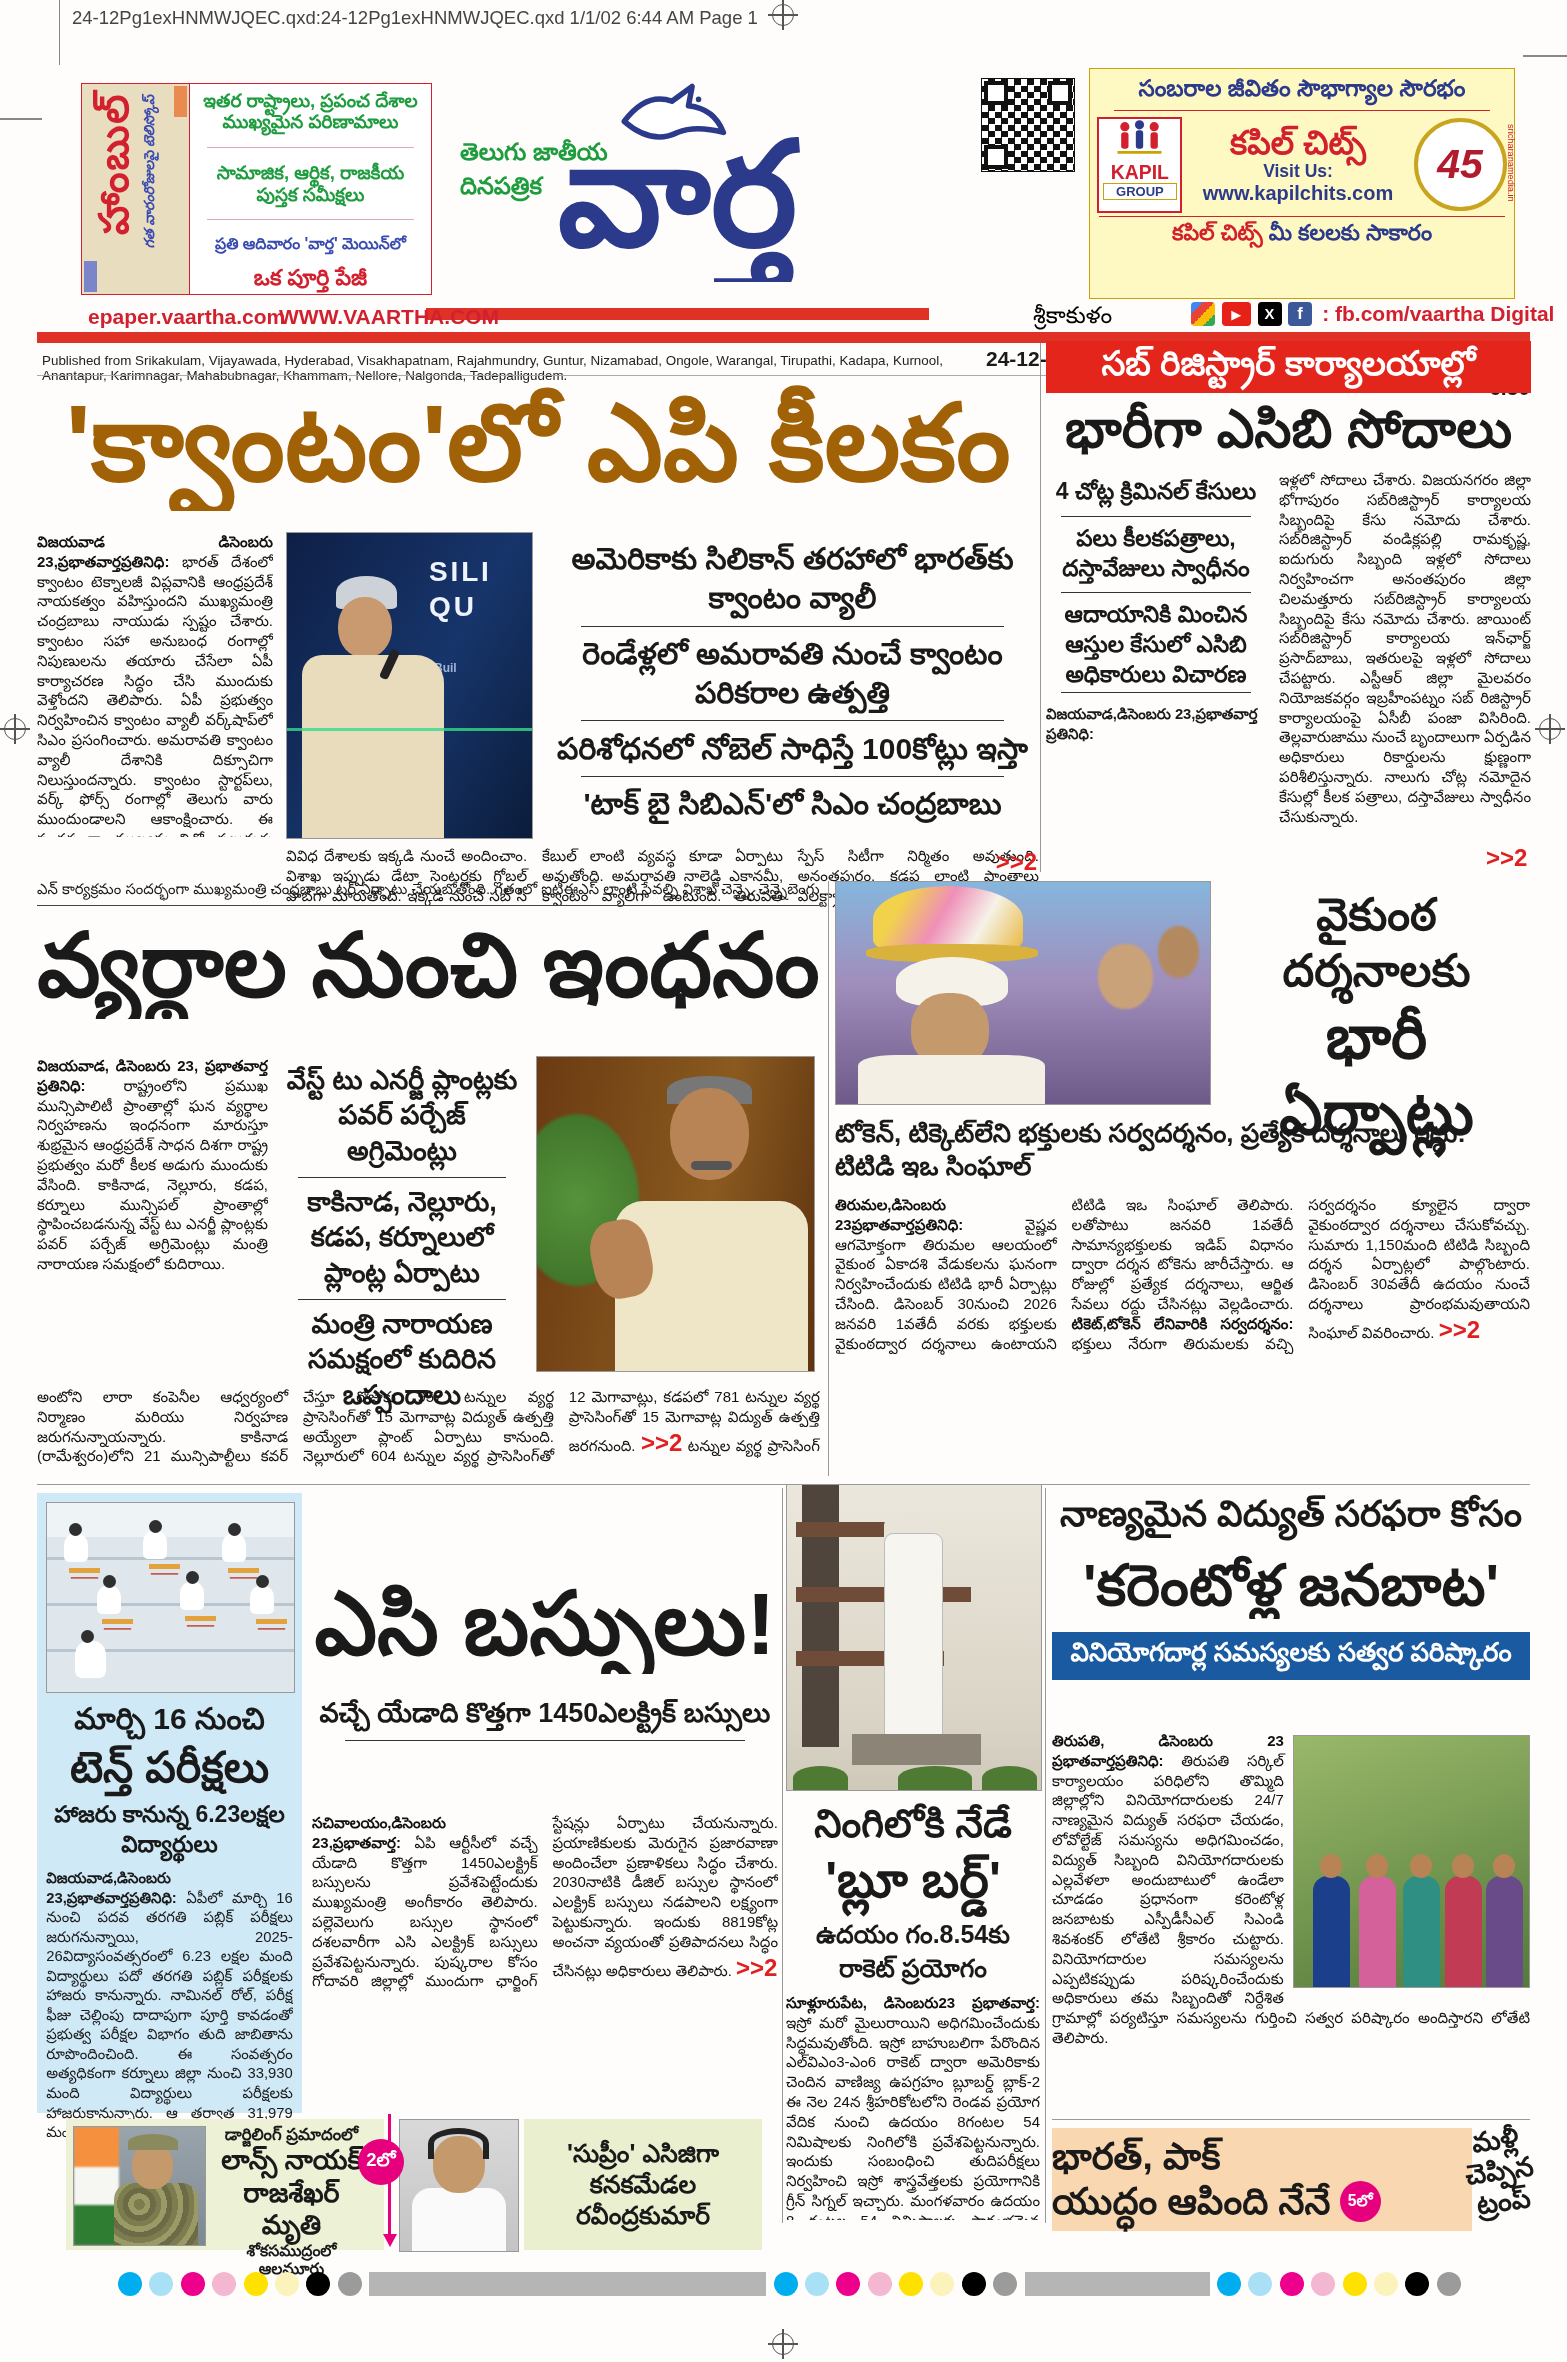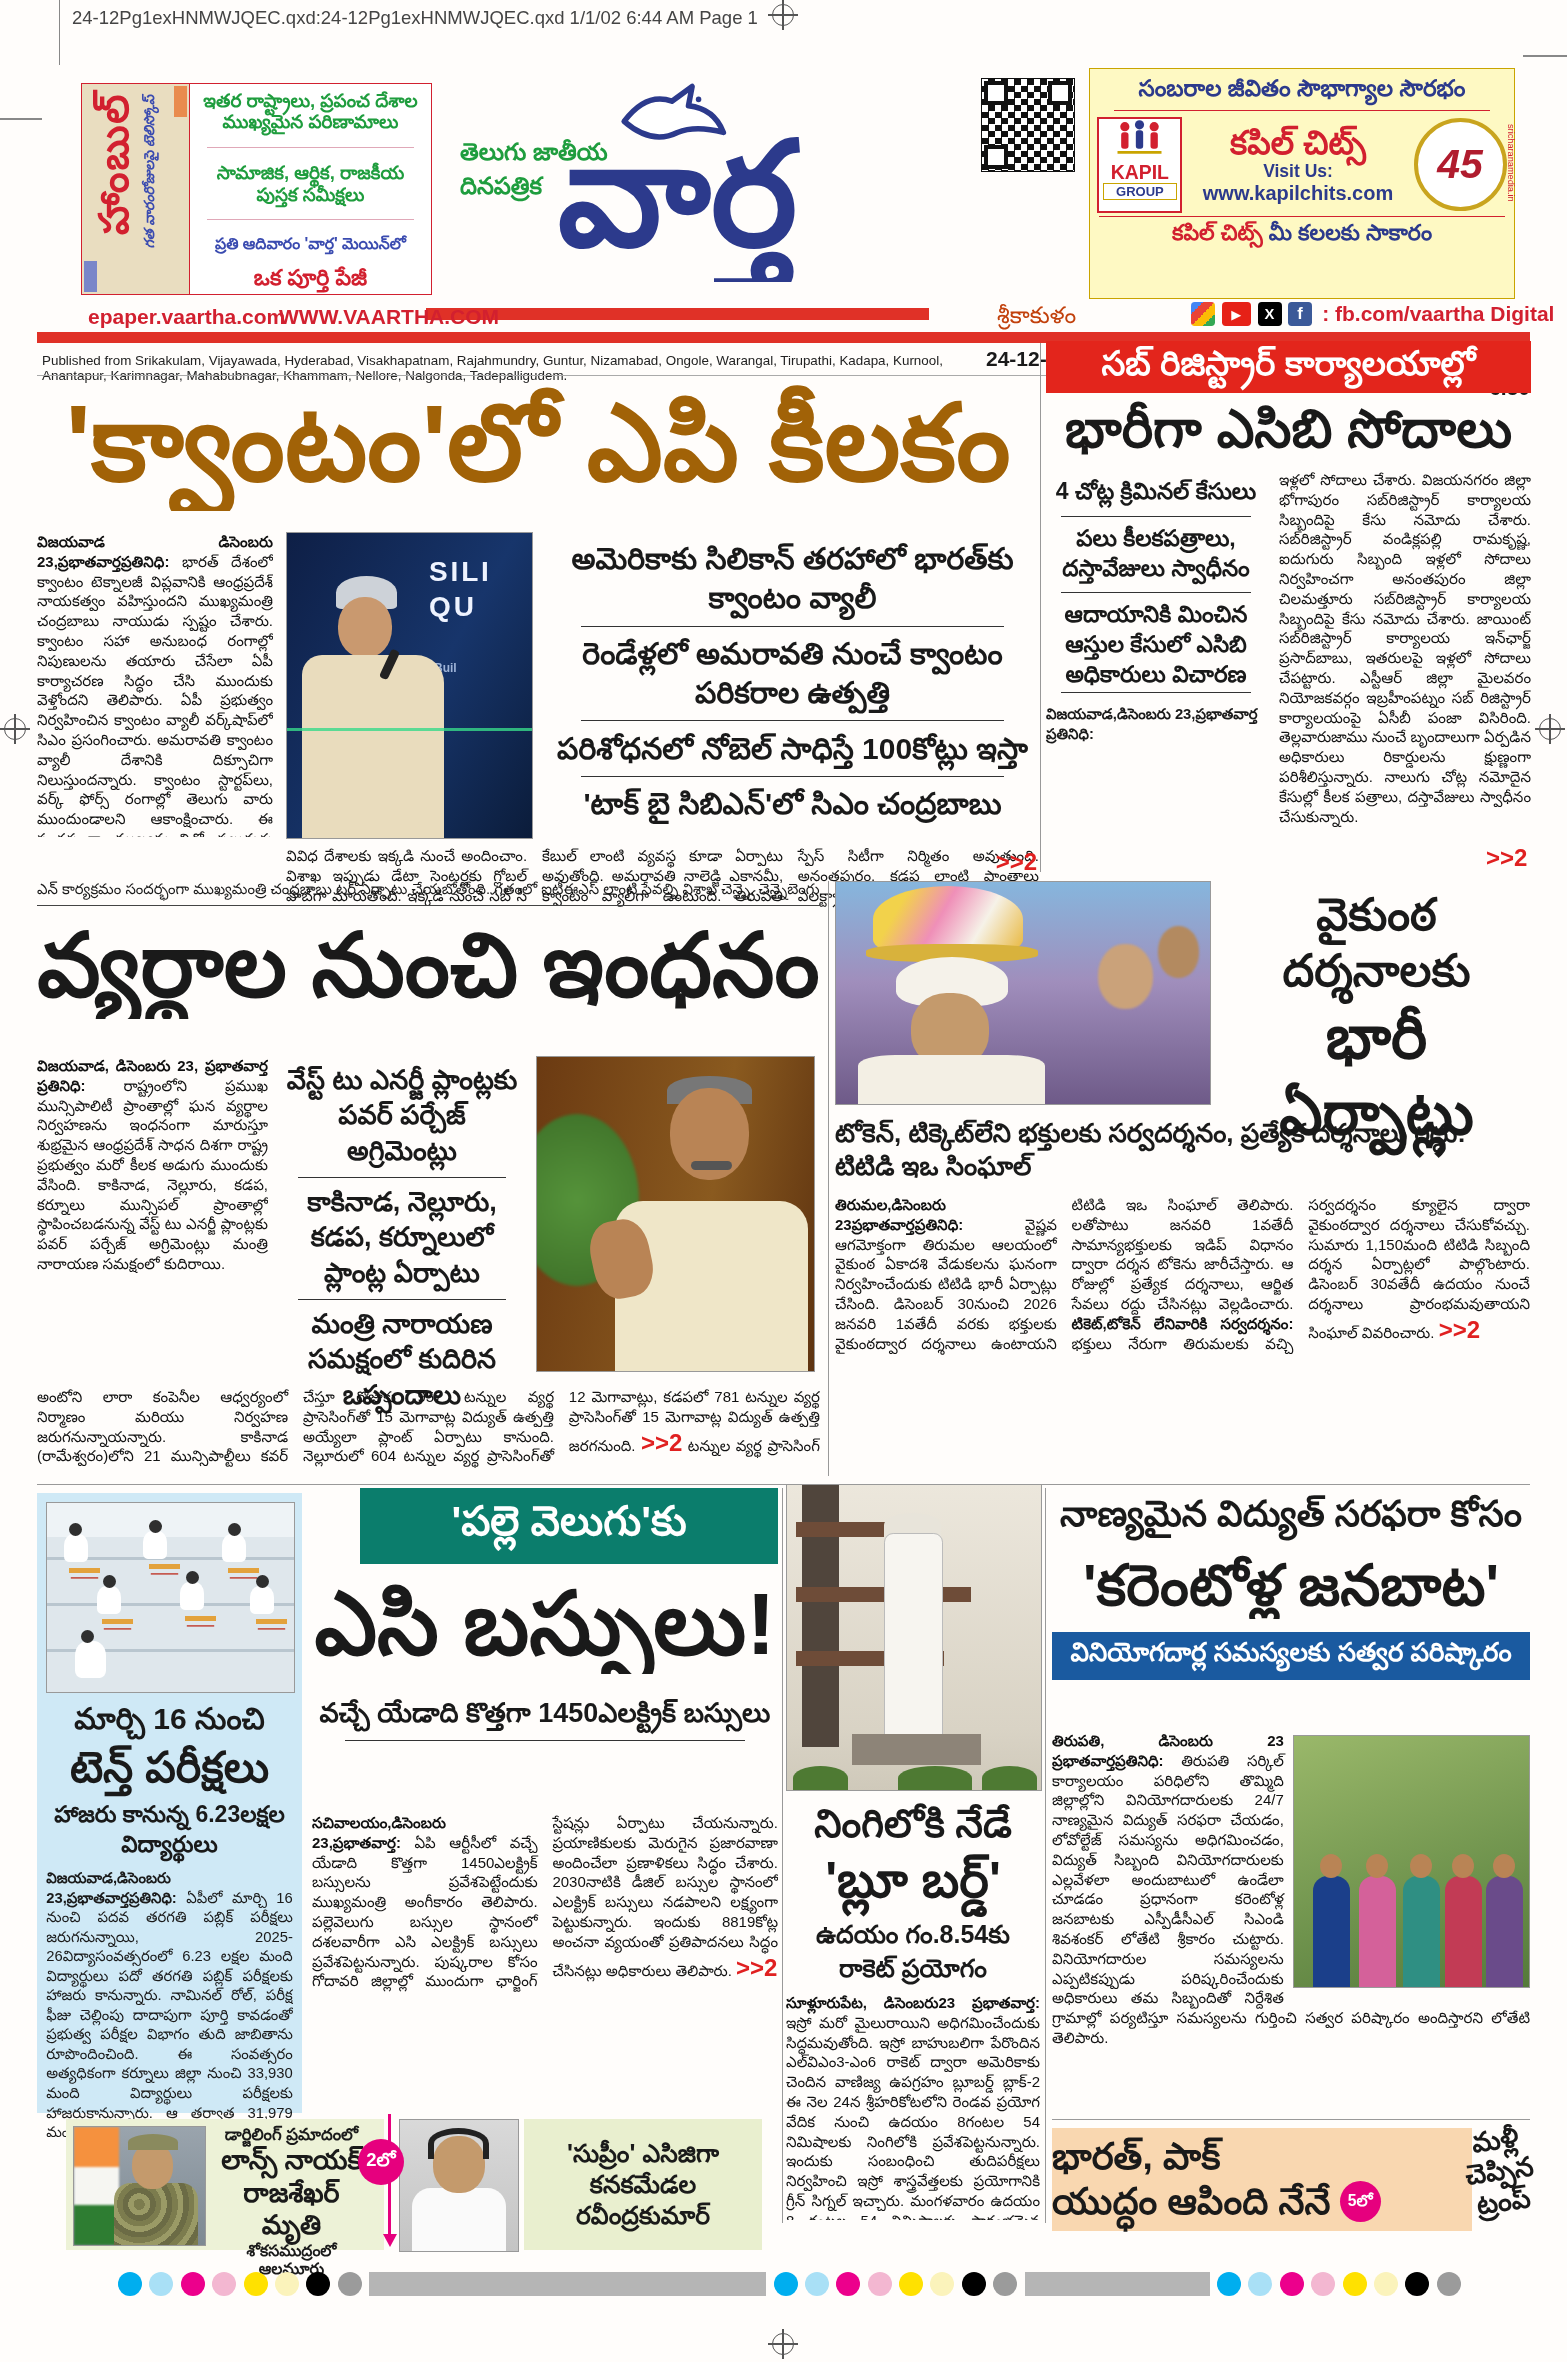--- a/index.html
+++ b/index.html
@@ -62,21 +62,21 @@
   .kapil-url{color:#2c3a8c;font-weight:bold;font-size:20px;}
   .emblem{width:85px;height:85px;border-radius:50%;background:#fff;border:4.6px solid #c9a41e;
           display:flex;align-items:center;justify-content:center;position:relative;}
   .emblem span{font-size:41px;font-weight:bold;color:#b01c2e;font-style:italic;}
   .kapil-tail{border-top:1.8px solid #d2202f;margin:1.8px 9.2px 0 9.2px;text-align:center;font-size:22px;font-weight:bold;padding-top:2.8px;}
   .kapil-side{position:absolute;right:-1.8px;top:55px;writing-mode:vertical-rl;font-size:9.2px;color:#d2202f;}
 
   
   .url-left{left:88px;top:305px;font-size:21px;font-weight:bold;color:#d2202f;}
   .url-right{left:279px;top:305px;font-size:21px;font-weight:bold;color:#d2202f;}
-  .edition{left:997px;top:302px;font-size:23px;color:#c2410c;}
+  .edition{left:1033px;top:302px;font-size:23px;color:#000000;}
   .social{left:1191px;top:302px;display:flex;align-items:center;gap:6.5px;}
   .ic{width:24px;height:24px;display:flex;align-items:center;justify-content:center;font-weight:bold;border-radius:3.7px;}
   .ic-gn{background:linear-gradient(135deg,#4285f4 25%,#ea4335 25% 50%,#fbbc05 50% 75%,#34a853 75%);color:#fff;font-size:11px;}
   .ic-yt{background:#e62117;color:#fff;font-size:13px;width:29.5px;}
   .ic-x{background:#000;color:#fff;font-size:14.8px;border-radius:3.7px;}
   .ic-fb{background:#3b5998;color:#fff;font-size:16.6px;}
   .social-text{font-size:21px;font-weight:bold;color:#d2202f;margin-left:3.7px;}
 
   .redrule{left:37px;top:332px;width:1493px;height:11px;background:#e03127;}
   .pubfrom{left:42px;top:353px;width:932px;font-size:13.4px;color:#222;}
@@ -462,21 +462,20 @@
     <div class="tenth-head">టెన్త్ పరీక్షలు</div>
     <div class="tenth-deck">హాజరు కానున్న 6.23లక్షల విద్యార్థులు</div>
     <div class="tenth-body">
       <span class="dateline">విజయవాడ,డిసెంబరు 23,ప్రభాతవార్తప్రతినిధి:</span>
       <span>ఏపీలో మార్చి 16 నుంచి పదవ తరగతి పబ్లిక్ పరీక్షలు జరుగనున్నాయి, 2025-26విద్యాసంవత్సరంలో 6.23 లక్షల మంది విద్యార్థులు పదో తరగతి పబ్లిక్ పరీక్షలకు హాజరు కానున్నారు. నామినల్ రోల్, పరీక్ష ఫీజు చెల్లింపు దాదాపుగా పూర్తి కావడంతో ప్రభుత్వ పరీక్షల విభాగం తుది జాబితాను రూపొందించింది. ఈ సంవత్సరం అత్యధికంగా కర్నూలు జిల్లా నుంచి 33,930 మంది విద్యార్థులు పరీక్షలకు హాజరుకానున్నారు. ఆ తర్వాత 31,979 మంది అనంతపురం జిల్లా నుంచి పరీక్షలు రాయనున్నారు. 2026 మార్చి 16 నుంచి ఏప్రిల్ ఒకటో తేదీ వరకు ఈ పరీక్షలు జరగనున్నాయి. పరీక్షల టైమ్‌టేబుల్‌ను ఎస్ఎస్సీ బోర్డు విడుదల చేసింది.</span>
       
     </div>
   </div>
 
   <div class="abs acbus">
-    <div class="acbus-banner ovh">'పల్లె వెలుగు'కు</div>
     <div class="acbus-head ovh">ఎసి బస్సులు!</div>
     <div class="acbus-deck">
       <div class="deck-item">వచ్చే యేడాది కొత్తగా 1450ఎలక్ట్రిక్ బస్సులు</div>
       <div class="deck-item last"></div>
     </div>
     <div class="acbus-body bodytext">
       <span class="dateline">సచివాలయం,డిసెంబరు 23,ప్రభాతవార్త:</span>
       <span>ఏపి ఆర్టీసీలో వచ్చే యేడాది కొత్తగా 1450ఎలక్ట్రిక్ బస్సులను ప్రవేశపెట్టేందుకు ముఖ్యమంత్రి అంగీకారం తెలిపారు. పల్లెవెలుగు బస్సుల స్థానంలో దశలవారీగా ఎసి ఎలక్ట్రిక్ బస్సులు ప్రవేశపెట్టనున్నారు. పుష్కరాల కోసం గోదావరి జిల్లాల్లో ముందుగా ఛార్జింగ్ స్టేషన్లు ఏర్పాటు చేయనున్నారు. ప్రయాణికులకు మెరుగైన ప్రజారవాణా అందించేలా ప్రణాళికలు సిద్ధం చేశారు. 2030నాటికి డీజిల్ బస్సుల స్థానంలో ఎలక్ట్రిక్ బస్సులు నడపాలని లక్ష్యంగా పెట్టుకున్నారు. ఇందుకు 8819కోట్ల అంచనా వ్యయంతో ప్రతిపాదనలు సిద్ధం చేసినట్లు అధికారులు తెలిపారు.</span>
       <span class="more">&gt;&gt;2</span>
     </div>

